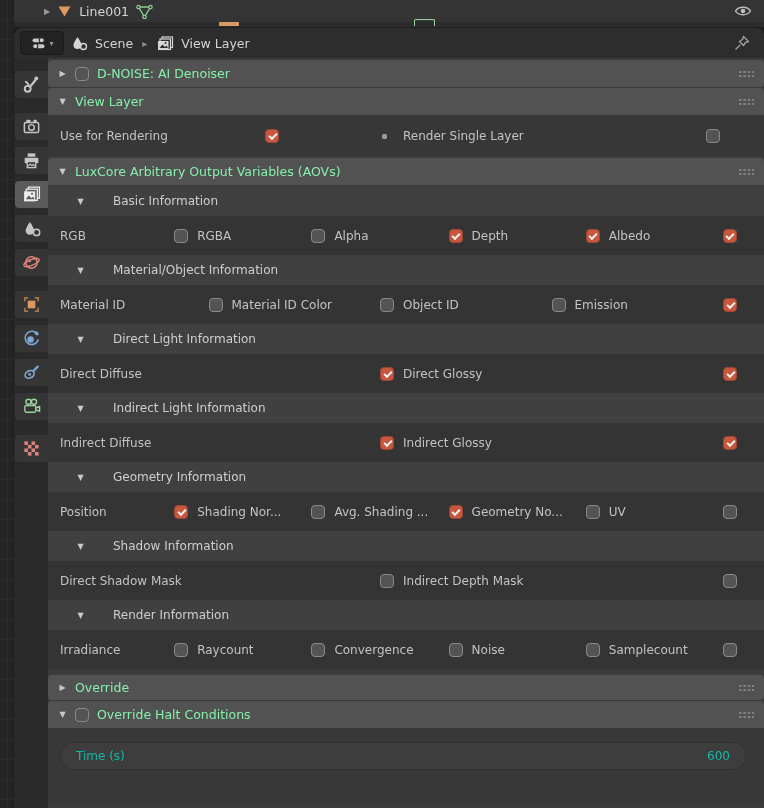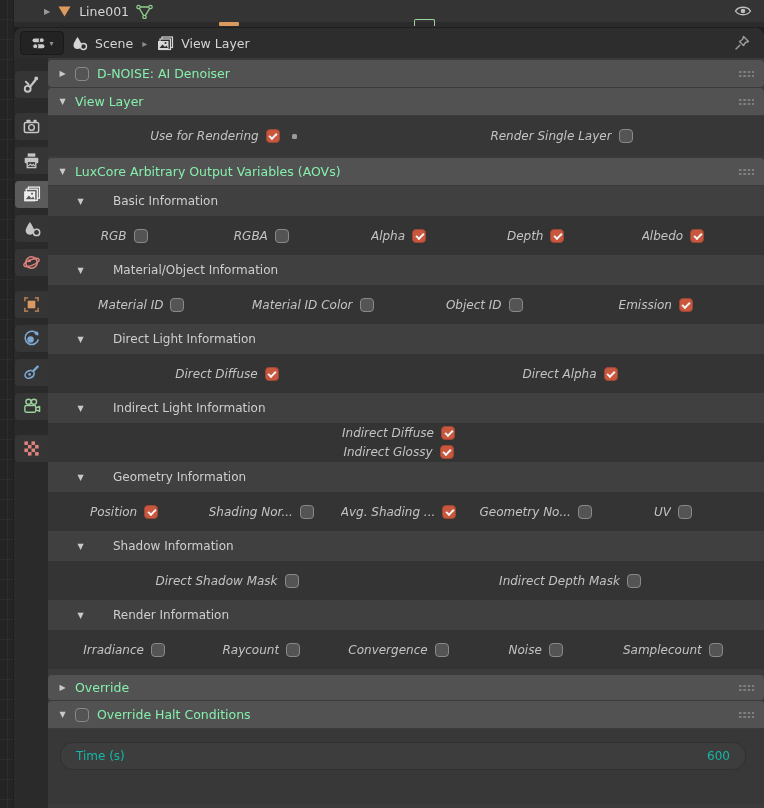--- a/index.html
+++ b/index.html
@@ -43,24 +43,24 @@
   .phead.closed{border-radius:4px;}
   .phead .title{color:#86efac;font-size:12.5px;}
   .tri{color:#c9c9c9;font-size:8px;width:9px;text-align:center;flex:none;}
   .grip{margin-left:auto;width:16px;height:10px;background-image:radial-gradient(circle,#7f7f7f 1.1px,transparent 1.3px);background-size:4.4px 4px;background-position:0 1px;}
 
   .sub{height:30px;background:#404040;display:flex;align-items:center;gap:8px;padding-left:28px;}
   .sub .title{color:#cecece;font-size:12px;margin-left:20px;}
 
   .cbrow{display:grid;height:39px;align-items:center;background:#343434;padding:0 18px 0 12px;}
   .cols-2{grid-template-columns:repeat(2,1fr);}
-  .cols-3{grid-template-columns:repeat(1,1fr);}
+  .cols-3{grid-template-columns:repeat(2,1fr);}
   .cols-4{grid-template-columns:repeat(4,1fr);}
   .cols-5{grid-template-columns:repeat(5,1fr);}
-  .cell{display:flex;justify-content:center;align-items:center;gap:7px;padding-right:9px;min-width:0;font-style:italic;}
+  .cell{display:flex;justify-content:space-between;align-items:center;gap:7px;padding-right:9px;min-width:0;}
   .lbl{color:#c3c3c3;font-size:12px;white-space:nowrap;overflow:hidden;}
   .cb{width:14px;height:14px;border-radius:4px;background:#545454;border:1px solid #898989;box-sizing:border-box;flex:none;position:relative;}
   .cb.checked{background:#c8573e;border-color:#9c4734;}
   .cb.checked::after{content:"";position:absolute;left:2.5px;top:3px;width:6px;height:3px;border-left:2px solid #f4f4f4;border-bottom:2px solid #f4f4f4;transform:rotate(-45deg);}
   .dot{width:5px;height:5px;border-radius:1.5px;background:#9a9a9a;flex:none;margin-left:5px;}
 
   .vlrow{background:#373737;}
   .vlrow .cell.first{padding-right:16px;}
   .vlrow .cell.second{padding-right:26px;}
 
@@ -327,21 +327,21 @@
       <div class="sub">
         <span class="tri">▼</span>
         <span class="title">Direct Light Information</span>
       </div>
       <div class="cbrow cols-2">
         <label class="cell">
             <span class="lbl">Direct Diffuse</span>
             <span class="cb checked"></span>
           </label>
         <label class="cell">
-            <span class="lbl">Direct Alpha</span>
+            <span class="lbl">Direct Glossy</span>
             <span class="cb checked"></span>
           </label>
       </div>
 
       <div class="sub">
         <span class="tri">▼</span>
         <span class="title">Indirect Light Information</span>
       </div>
       <div class="cbrow cols-3">
         <label class="cell">

